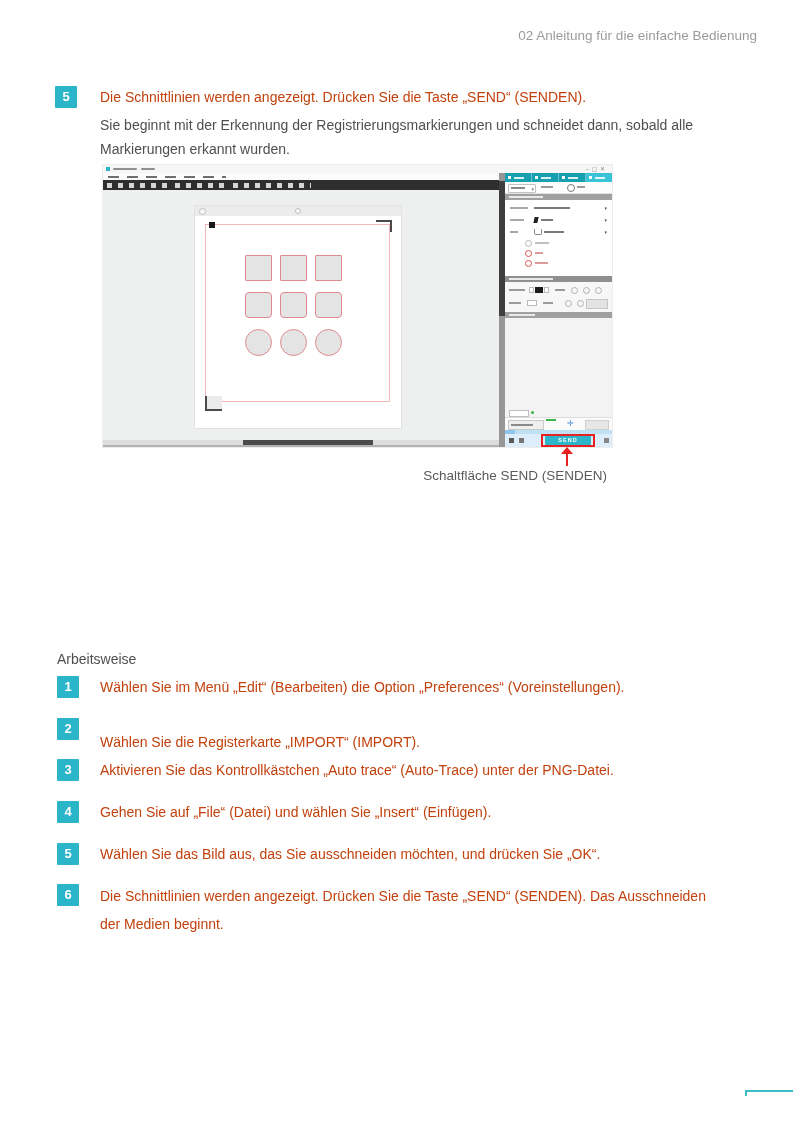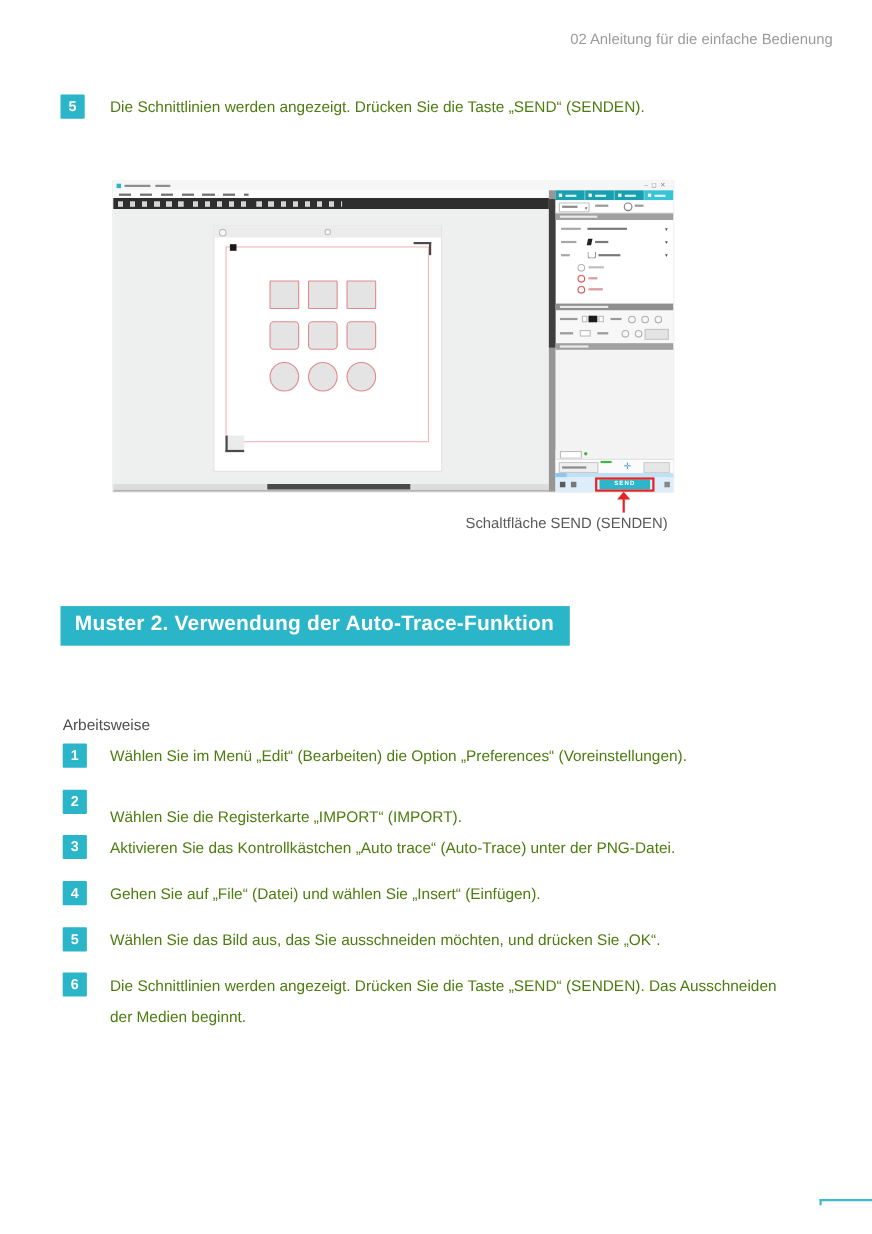--- a/index.html
+++ b/index.html
@@ -3,21 +3,21 @@
 <meta charset="utf-8">
 <style>
   html,body{margin:0;padding:0;background:#fff;}
   .page{position:relative;width:793px;height:1096px;background:#ffffff;
         font-family:"Liberation Sans", sans-serif;color:#4f4f4f;overflow:hidden;}
 
   
   .hdr{position:absolute;top:28px;right:36px;font-size:13.5px;color:#9b9b9b;}
   .stepbox{position:absolute;width:22px;height:22px;background:#2bb5c9;color:#fff;
            font-size:13px;font-weight:bold;text-align:center;line-height:22px;border-radius:1px;}
-  .steptxt{position:absolute;left:100px;font-size:14px;line-height:26px;color:#4d7c0f;}
+  .steptxt{position:absolute;left:100px;font-size:14px;line-height:26px;color:#c2410c;}
   .para{position:absolute;font-size:14px;line-height:24px;color:#4f4f4f;}
   .caption{position:absolute;top:468px;right:186px;font-size:13.5px;color:#5a5a5a;}
   .sect-title{position:absolute;left:55px;top:551px;background:#2bb5c9;color:#fff;
               font-size:19px;font-weight:bold;padding:6px 14px 8px 13px;letter-spacing:.2px;}
   .bold{font-weight:normal;}
   .pagenum{position:absolute;left:745px;top:1090px;width:48px;height:32px;
            border-left:2px solid #3bbccb;border-top:2px solid #3bbccb;}
   .pagenum span{display:block;padding:5px 0 0 15px;font-size:15px;color:#3bbccb;}
 
   
@@ -127,20 +127,21 @@
 </style>
 </head>
 <body>
 
 <div class="page">
 
   <div class="hdr">02 Anleitung für die einfache Bedienung</div>
 
   <div class="stepbox" style="left:55px;top:86px;">5</div>
   <div class="steptxt" style="top:84px;max-width:640px;">Die Schnittlinien werden angezeigt. Drücken Sie die Taste „SEND“ (SENDEN).</div>
+  <div class="para" style="left:100px;top:113px;width:600px;">Sie beginnt mit der Erkennung der Registrierungsmarkierungen und schneidet dann, sobald alle Markierungen erkannt wurden.</div>
 
   <div class="shot">
     <div class="titlebar">
       <span class="appicon"></span>
       <span class="ph" style="left:10px;width:24px;"></span>
       <span class="ph" style="left:38px;width:14px;"></span>
       <span class="winctl"><span>–</span><span>◻</span><span>✕</span></span>
     </div>
     <div class="mainrow">
       <div class="leftcol">
@@ -305,21 +306,20 @@
           <span class="sic" style="right:3px;left:auto;background:#888;"></span>
         </div>
       </div>
     </div>
   </div>
 
   <div class="ptr-head"></div>
   <div class="ptr-stem"></div>
   <div class="caption">Schaltfläche SEND (SENDEN)</div>
 
-  <div class="sect-title">Muster 2. Verwendung der Auto-Trace-Funktion</div>
   <div class="para bold" style="left:57px;top:647px;">Arbeitsweise</div>
 
   <div class="stepbox" style="left:57px;top:676px;">1</div>
   <div class="steptxt" style="top:674px;max-width:635px;">Wählen Sie im Menü „Edit“ (Bearbeiten) die Option „Preferences“ (Voreinstellungen).</div>
 
   <div class="stepbox" style="left:57px;top:718px;">2</div>
   <div class="steptxt" style="top:716px;max-width:635px;margin-top:13px;">Wählen Sie die Registerkarte „IMPORT“ (IMPORT).</div>
 
   <div class="stepbox" style="left:57px;top:759px;">3</div>
   <div class="steptxt" style="top:757px;max-width:635px;">Aktivieren Sie das Kontrollkästchen „Auto trace“ (Auto-Trace) unter der PNG-Datei.</div>

